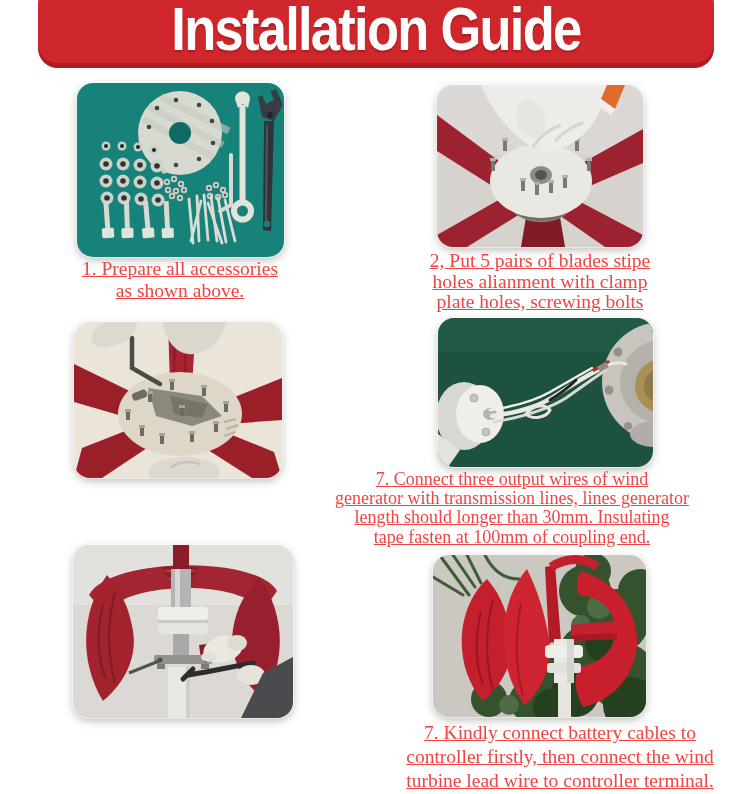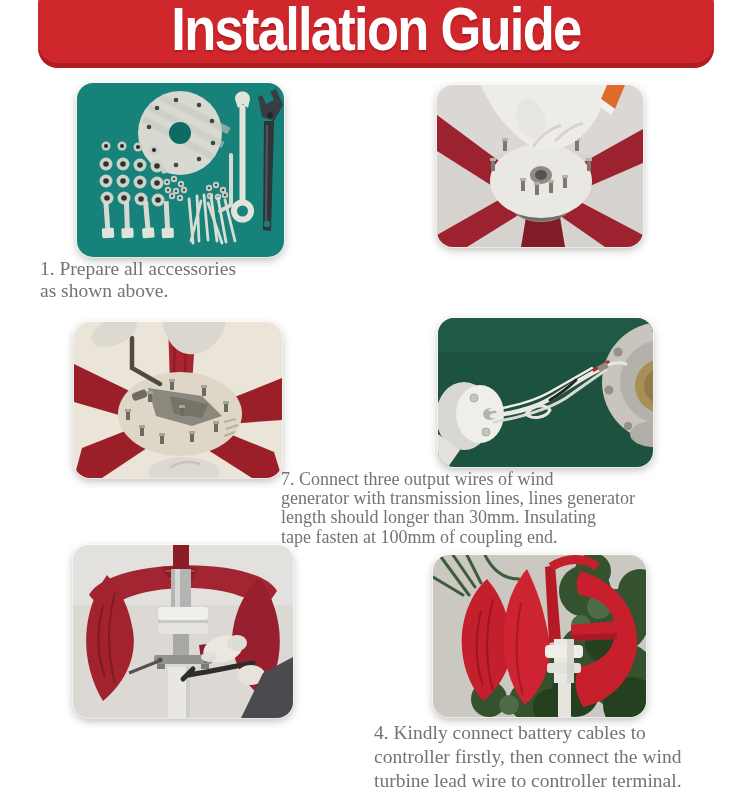--- a/index.html
+++ b/index.html
@@ -16,21 +16,21 @@
   figure.photo{position:absolute;margin:0;border-radius:16px;overflow:hidden;
     box-shadow:0 0 0 1px rgba(255,255,255,.55),0 3px 9px rgba(80,76,72,.38);}
   figure.photo svg{display:block;}
   .p1{left:77px;top:83px;width:207px;height:174px;}
   .p2{left:437px;top:85px;width:206px;height:162px;}
   .p3{left:74px;top:322px;width:208px;height:156px;}
   .p4{left:438px;top:318px;width:215px;height:149px;}
   .p5{left:73px;top:545px;width:220px;height:173px;}
   .p6{left:433px;top:555px;width:213px;height:162px;}
 
-  .cap{position:absolute;white-space:pre;color:#737373;}
+  .cap{position:absolute;white-space:pre;text-align:center;color:#ef4444;text-decoration:underline;}
   .c1{left:40px;top:258px;width:280px;font-size:19.5px;line-height:21.5px;}
   .c2{left:388px;top:251px;width:304px;font-size:19.5px;line-height:20.5px;}
   .c3{left:36px;top:483px;width:288px;font-size:20px;line-height:24px;}
   .c4{left:281px;top:470px;width:462px;font-size:18px;line-height:19.2px;}
   .c5{left:0px;top:721px;width:372px;font-size:19.5px;line-height:24px;}
   .c6{left:374px;top:721px;width:372px;font-size:19.5px;line-height:24px;}
 </style>
 </head>
 <body>
 
@@ -217,20 +217,23 @@
       </g>
       <g>
         <path d="M44 0 L170 0 C168 18 160 36 148 48 C132 64 110 70 96 62 C76 52 56 28 44 0 Z" fill="#eeece8"></path>
         <ellipse cx="94" cy="34" rx="14" ry="20" fill="#e7e5e0" transform="rotate(-18 94 34)"></ellipse>
         <path d="M96 62 C104 50 112 44 124 40 M118 56 C128 46 138 40 146 38" stroke="#d7d4ce" stroke-width="3" fill="none"></path>
         <polygon points="170,0 188,0 178,24 164,14" fill="#e06a2c"></polygon>
         <polygon points="164,14 178,24 174,30 160,20" fill="#f2f0ec"></polygon>
       </g>
     </svg>
   </figure>
+  <div class="cap c2">2, Put 5 pairs of blades stipe
+holes alianment with clamp
+plate holes, screwing bolts</div>
 
   <figure class="photo p3" aria-label="gloved hands tightening bolts on clamp plate with hex wrench over red blade arms">
     <svg width="208" height="156" viewBox="0 0 208 156">
       <rect width="208" height="156" fill="#ebe5d9"></rect>
       <g fill="#9b1f28">
         <polygon points="0,42 70,76 62,98 0,80"></polygon>
         <polygon points="208,56 148,80 154,102 208,98"></polygon>
         <polygon points="0,156 8,126 64,104 76,124 28,156"></polygon>
         <polygon points="208,156 200,130 146,108 134,128 178,156"></polygon>
         <polygon points="94,0 122,0 118,64 96,64" fill="#a82431"></polygon>
@@ -406,17 +409,17 @@
         <g>
           <rect x="121" y="84" width="20" height="44" fill="#e9e8e3"></rect>
           <rect x="112" y="90" width="38" height="13" rx="4" fill="#efeee9"></rect>
           <rect x="114" y="108" width="34" height="10" rx="3" fill="#e2e1dc"></rect>
           <rect x="125" y="128" width="13" height="34" fill="#e5e4df"></rect>
           <rect x="134" y="84" width="7" height="44" fill="#cac8c2" opacity=".6"></rect>
         </g>
       </g>
     </svg>
   </figure>
-  <div class="cap c6">4. Kindly connect battery cables to
+  <div class="cap c6">7. Kindly connect battery cables to
 controller firstly, then connect the wind
 turbine lead wire to controller terminal.</div>
 
 </div>
 
 </body></html>

